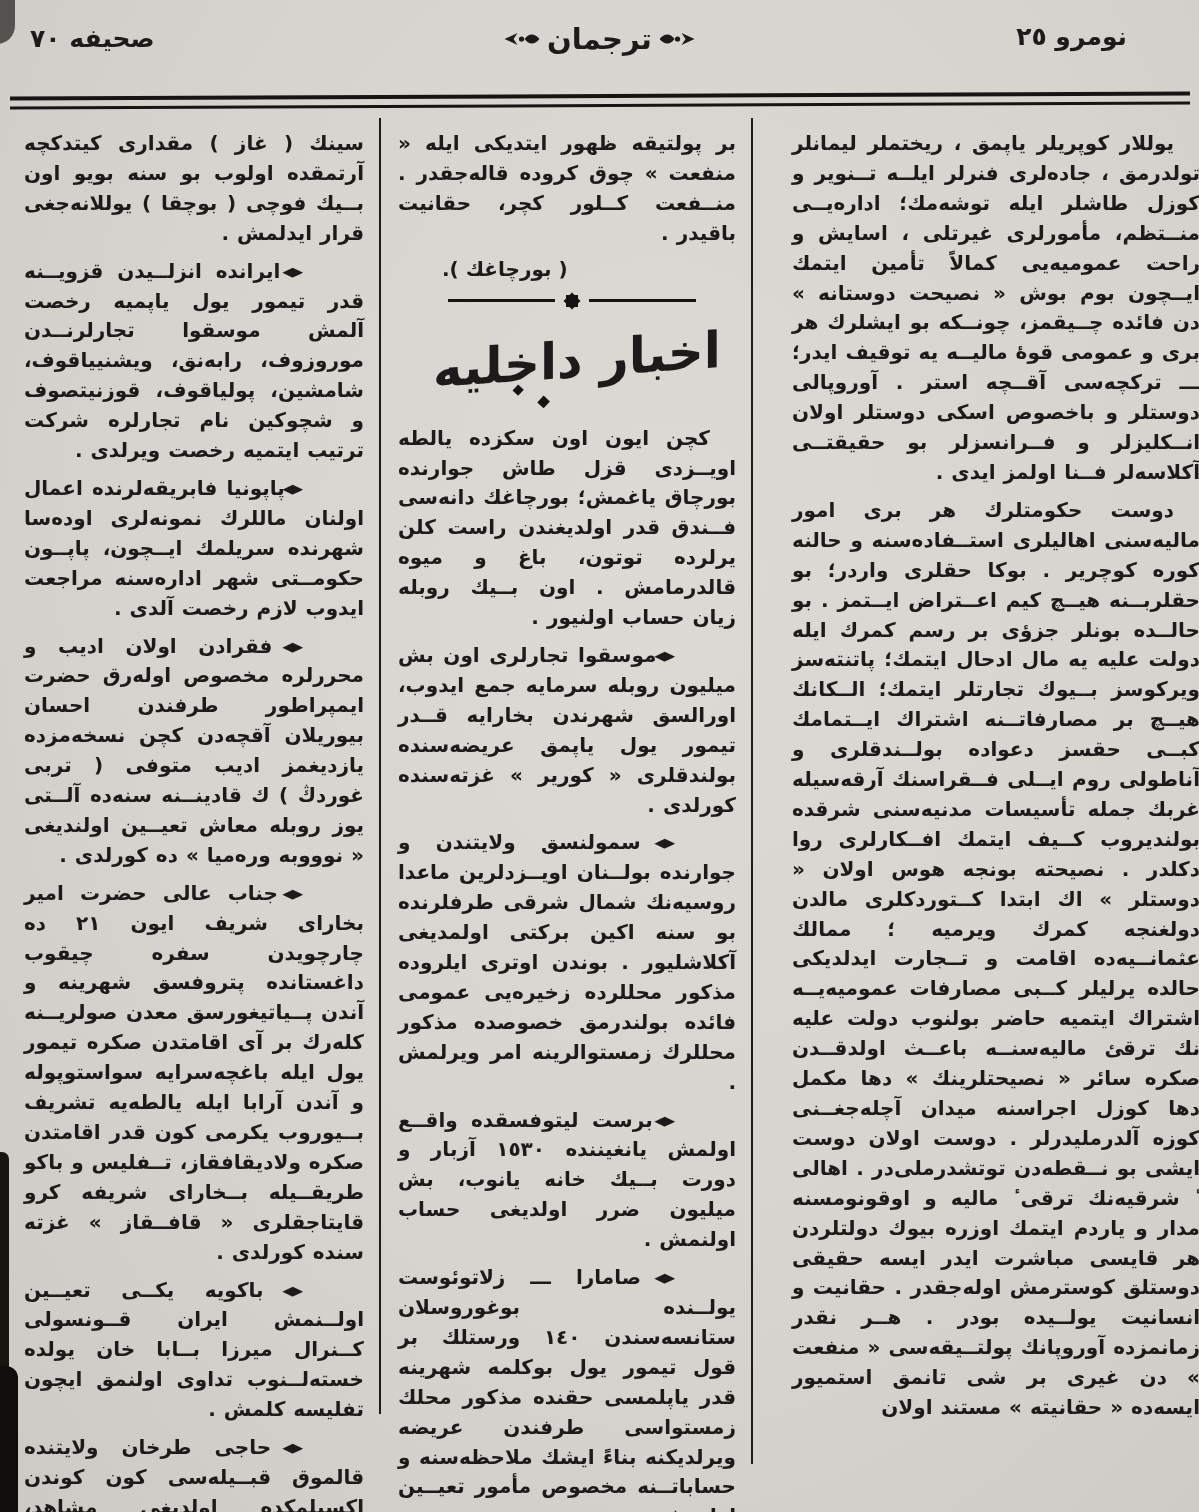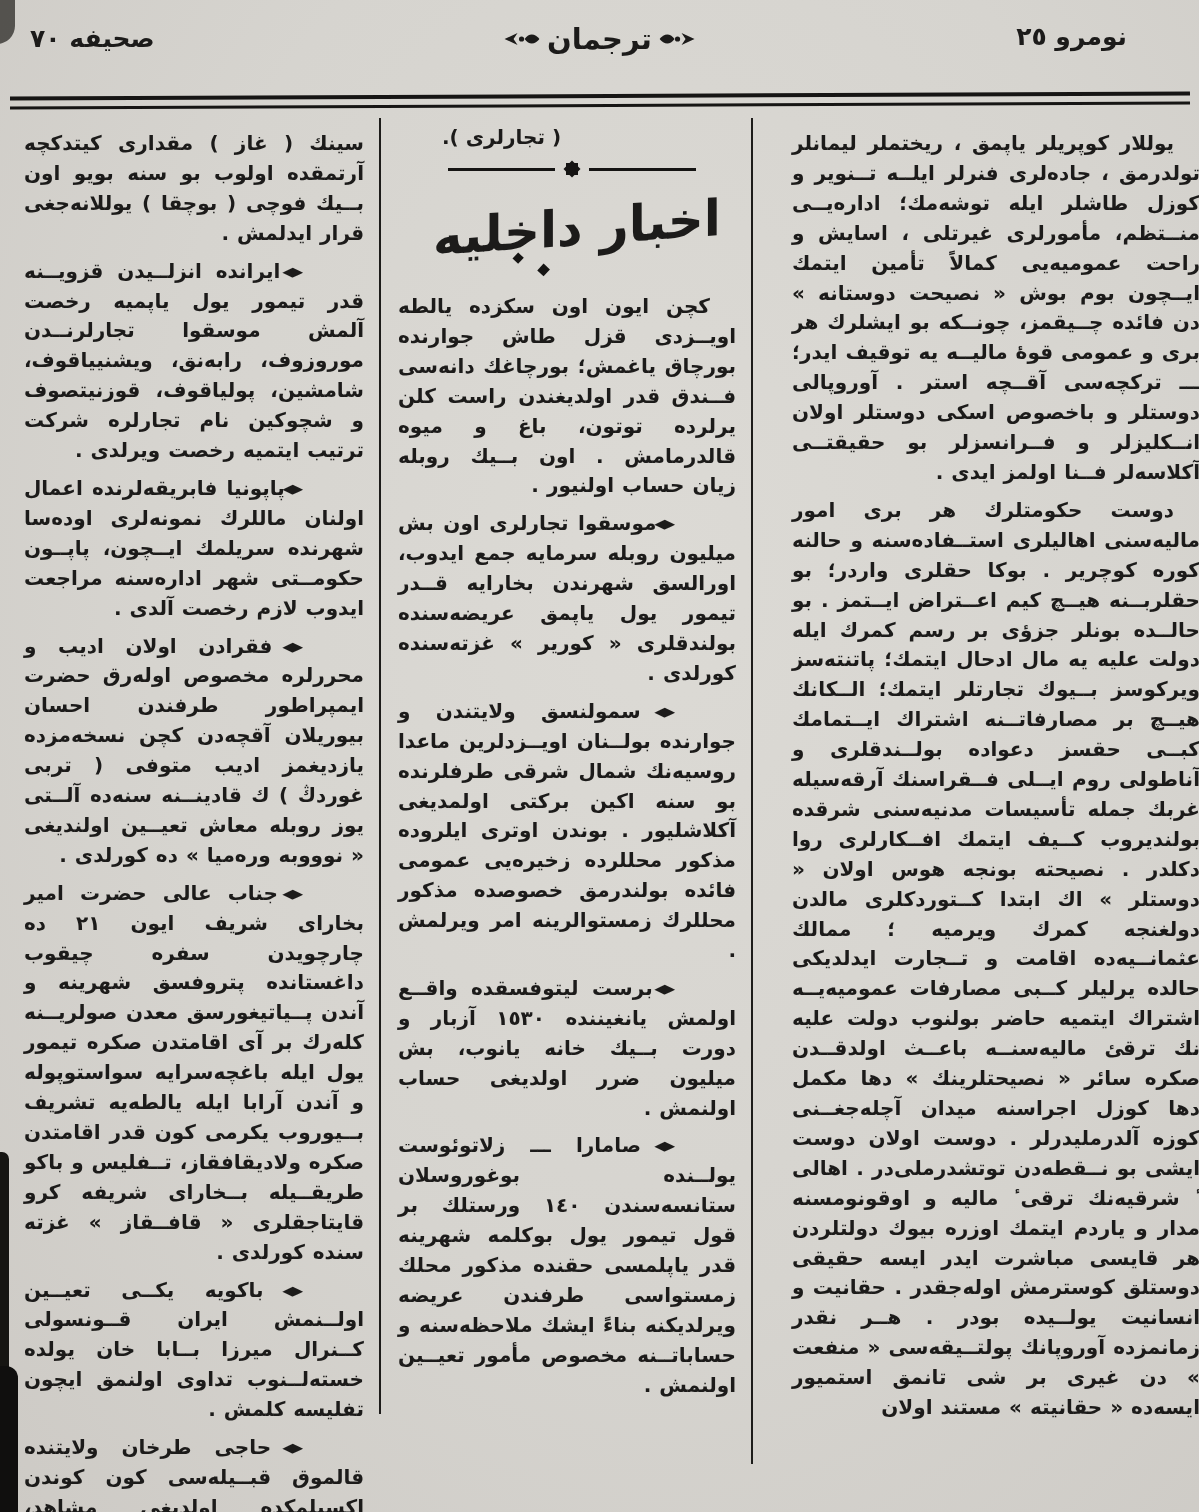--- a/index.html
+++ b/index.html
@@ -98,21 +98,22 @@
 
   <div class="vsep sep1"></div>
   <div class="vsep sep2"></div>
 
   <main>
     <section class="col col-r">
         <p class="para">يوللار كوپريلر ياپمق ، ريختملر ليمانلر تولدرمق ، جاده‌لرى فنرلر ايلــه تــنوير و كوزل طاشلر ايله توشه‌مك؛ اداره‌يــى منــتظم، مأمورلرى غيرتلى ، اسايش و راحت عموميه‌يى كمالاً تأمين ايتمك ايــچون بوم بوش « نصيحت دوستانه » دن فائده چــيقمز، چونــكه بو ايشلرك هر برى و عمومى قوهٔ ماليــه يه توقيف ايدر؛ ـــ تركچه‌سى آقــچه استر . آوروپالى دوستلر و باخصوص اسكى دوستلر اولان انــكليزلر و فــرانسزلر بو حقيقتــى آكلاسه‌لر فــنا اولمز ايدى .</p>
         <p class="para">دوست حكومتلرك هر برى امور ماليه‌سنى اهاليلرى استــفاده‌سنه و حالنه كوره كوچرير . بوكا حقلرى واردر؛ بو حقلربــنه هيــچ كيم اعــتراض ايــتمز . بو حالــده بونلر جزؤى بر رسم كمرك ايله دولت عليه يه مال ادحال ايتمك؛ پاتنته‌سز ويركوسز بــيوك تجارتلر ايتمك؛ الــكانك هيــچ بر مصارفاتــنه اشتراك ايــتمامك كبــى حقسز دعواده بولــندقلرى و آناطولى روم ايــلى فــقراسنك آرقه‌سيله غربك جمله تأسيسات مدنيه‌سنى شرقده بولنديروب كــيف ايتمك افــكارلرى روا دكلدر . نصيحته بونجه هوس اولان « دوستلر » اك ابتدا كــتوردكلرى مالدن دولغنجه كمرك ويرميه ؛ ممالك عثمانــيه‌ده اقامت و تــجارت ايدلديكى حالده يرليلر كــبى مصارفات عموميه‌يــه اشتراك ايتميه حاضر بولنوب دولت عليه نك ترقئ ماليه‌سنــه باعــث اولدقــدن صكره سائر « نصيحتلرينك » دها مكمل دها كوزل اجراسنه ميدان آچله‌جغــنى كوزه آلدرمليدرلر . دوست اولان دوست ايشى بو نــقطه‌دن توتشدرملى‌در . اهالى ٔ شرقيه‌نك ترقى ٔ ماليه و اوقونومسنه مدار و ياردم ايتمك اوزره بيوك دولتلردن هر قايسى مباشرت ايدر ايسه حقيقى دوستلق كوسترمش اوله‌جقدر . حقانيت و انسانيت يولــيده بودر . هــر نقدر زمانمزده آوروپانك پولتــيقه‌سى « منفعت » دن غيرى بر شى تانمق استميور ايسه‌ده « حقانيته » مستند اولان</p>
       </section>
     <section class="col col-m">
-        <div class="signature">( تجارلرى ).</div>
+        <p class="para noindent">بر پولتيقه ظهور ايتديكى ايله « منفعت » چوق كروده قاله‌جقدر . منــفعت كــلور كچر، حقانيت باقيدر .</p>
+        <div class="signature">( بورچاغك ).</div>
         <div class="divider">
           <span class="line"></span>
           <span class="star8">
             <i class="sq a"></i>
             <i class="sq b"></i>
           </span>
           <span class="line"></span>
         </div>
         <div class="callig">اخبار داخليه</div>
         <p class="para">كچن ايون اون سكزده يالطه اويــزدى قزل طاش جوارنده بورچاق ياغمش؛ بورچاغك دانه‌سى فــندق قدر اولديغندن راست كلن يرلرده توتون، باغ و ميوه قالدرمامش . اون بــيك روبله زيان حساب اولنيور .</p>

